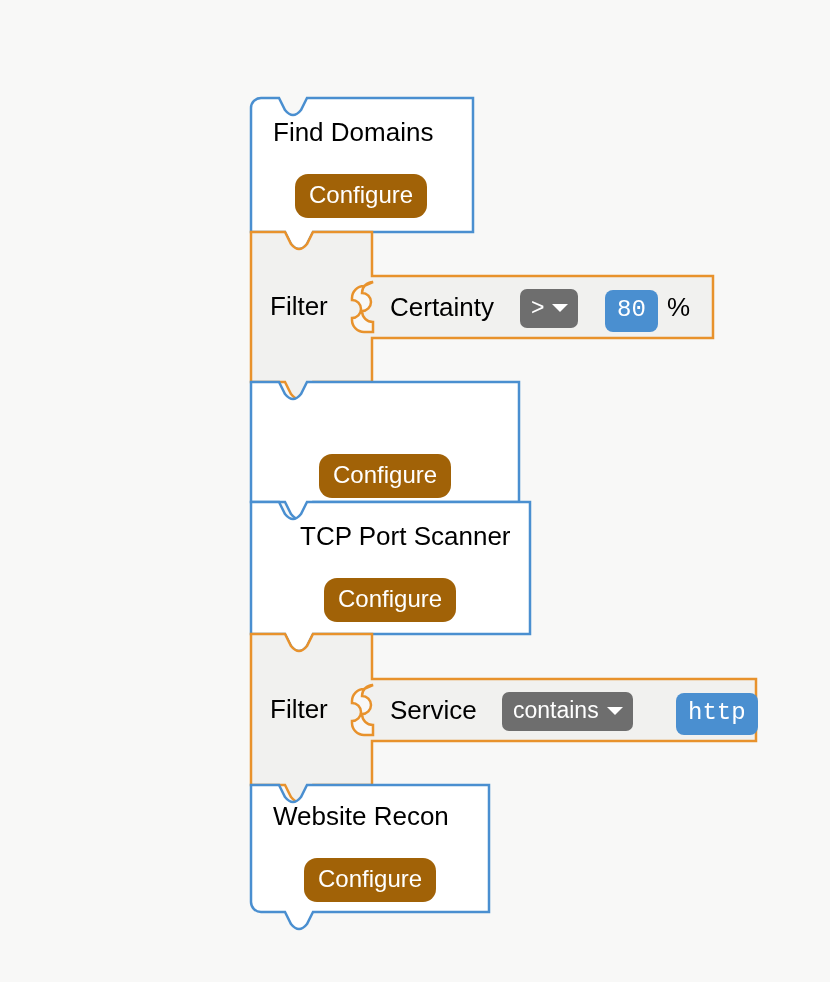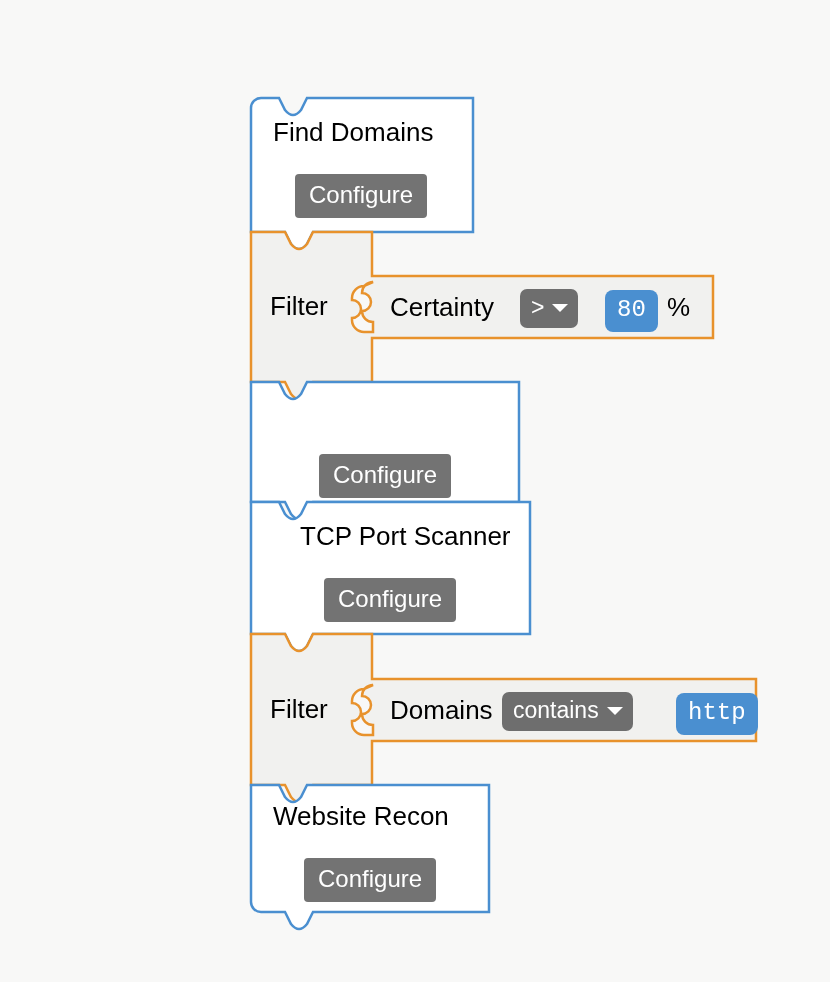--- a/index.html
+++ b/index.html
@@ -32,23 +32,23 @@
   .lbl {
     position: absolute;
     white-space: nowrap;
     color: #000;
     font-family: "Liberation Sans", sans-serif;
     font-size: 26px;
     line-height: 1;
   }
   .btn {
     position: absolute;
-    background: #737373;
+    background: #a16207;
     color: #ffffff;
-    border-radius: 4px;
+    border-radius: 13px;
     font-family: "Liberation Sans", sans-serif;
     font-size: 24px;
     line-height: 1;
     padding: 9px 14px 11px 14px;
     white-space: nowrap;
     cursor: pointer;
     border: none;
     box-sizing: border-box;
   }
   .dropdown {
@@ -211,21 +211,21 @@
     </div>
     <div class="field" style="left:588px; top:290px; min-width:50px;">80</div>
     <div class="pct" style="left:650px; top:294px;">%</div>
 
     <div class="btn" style="left:302px; top:454px;">Configure</div>
 
     <div class="lbl" style="left:254px; top:523px;margin-left:29px;">TCP Port Scanner</div>
     <div class="btn" style="left:307px; top:578px;">Configure</div>
 
     <div class="lbl" style="left:253px; top:696px;">Filter</div>
-    <div class="lbl" style="left:373px; top:697px;">Domains</div>
+    <div class="lbl" style="left:373px; top:697px;">Service</div>
     <div class="dropdown" style="left:485px; top:692px;">
       <span>contains</span>
       <span class="caret"></span>
     </div>
     <div class="field" style="left:659px; top:693px;">http</div>
 
     <div class="lbl" style="left:256px; top:803px;">Website Recon</div>
     <div class="btn" style="left:287px; top:858px;">Configure</div>
 
   </div>

